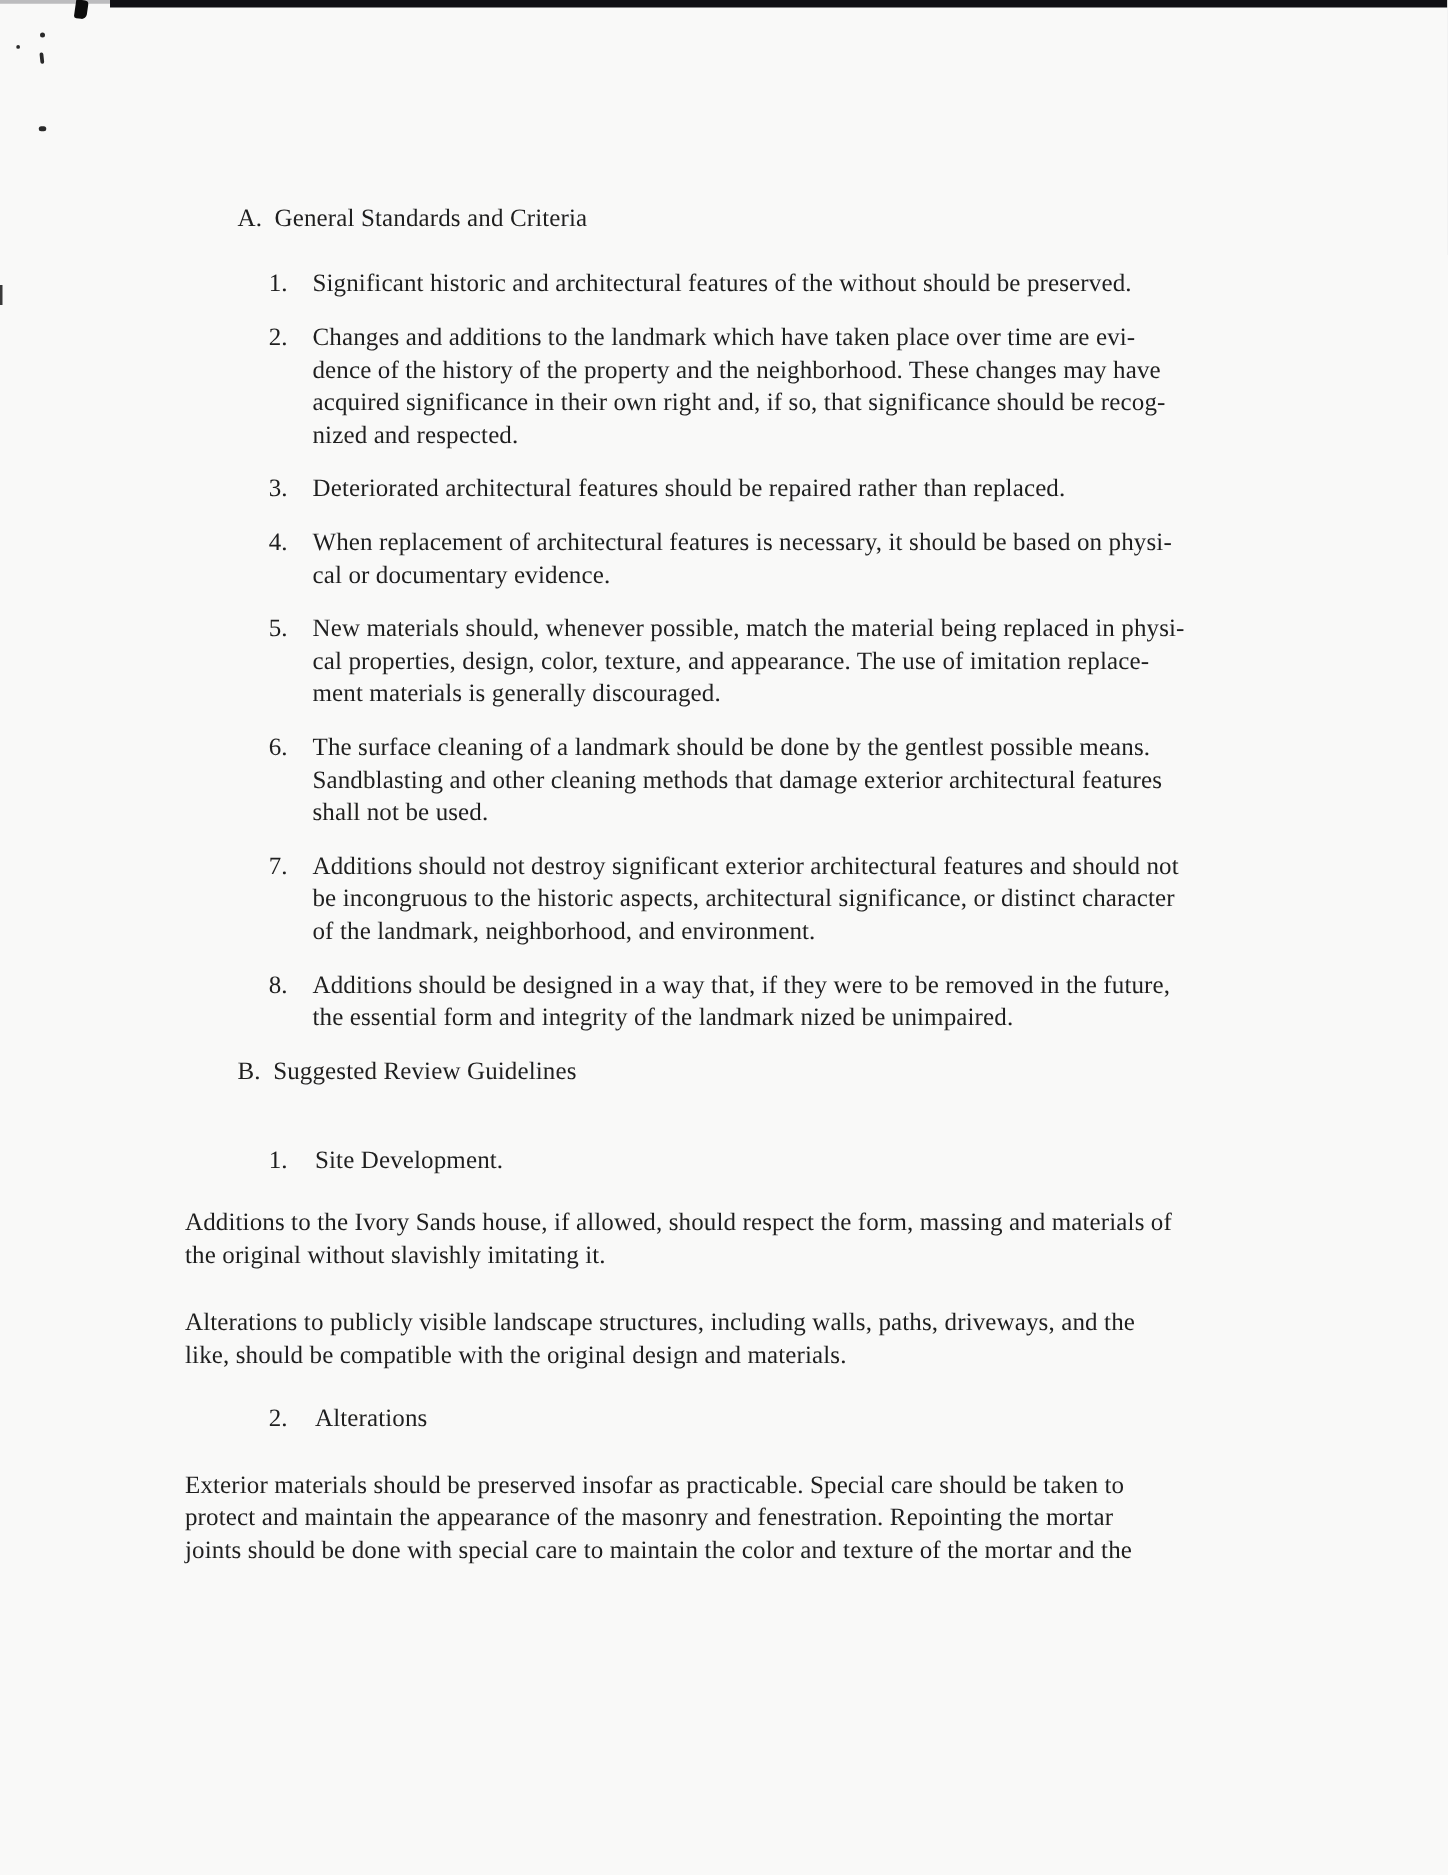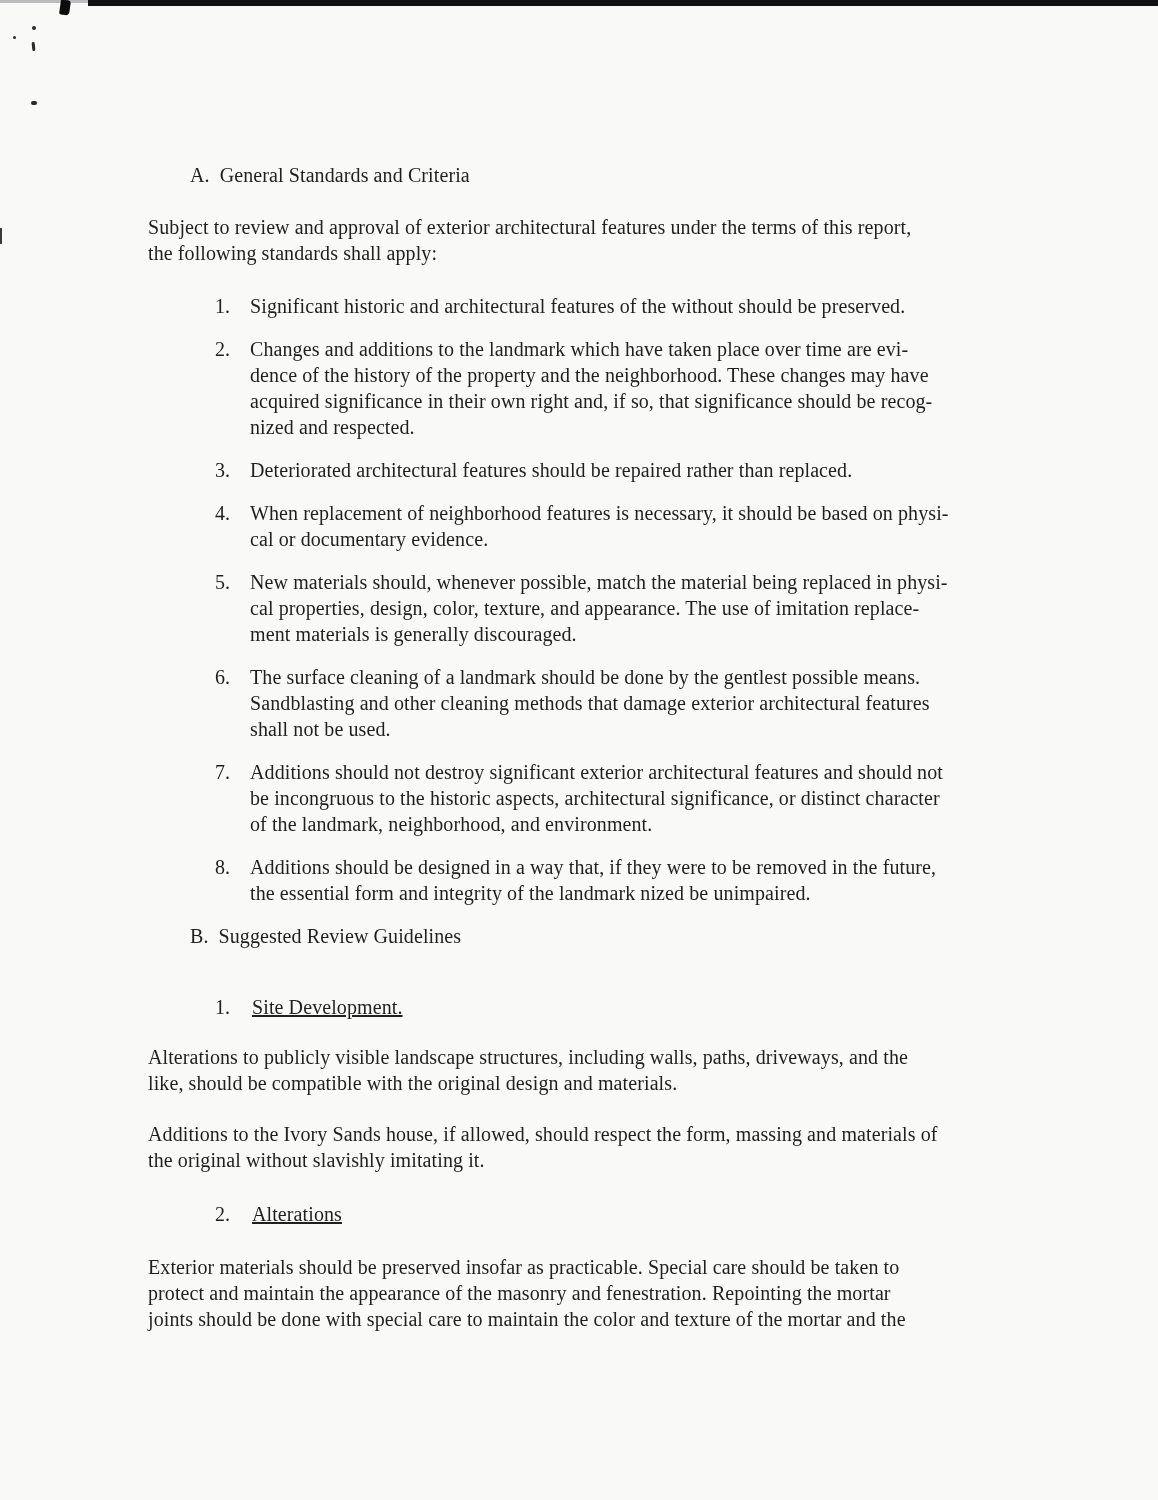--- a/index.html
+++ b/index.html
@@ -51,21 +51,21 @@
   .heading-b { margin-top: 12px; margin-bottom: 45px; }
   .heading-label { display: inline-block; margin-right: 10px; }
 
   .intro { margin-bottom: 27px; max-width: 930px; }
 
   .std-list { margin-left: 67px; }
   .std-item { display: flex; margin-bottom: 17px; max-width: 820px; }
   .std-item .num { flex: 0 0 35px; }
   .std-item .li-text { flex: 1 1 auto; }
 
-  .numbered { margin-left: 67px; text-decoration: underline; }
+  .numbered { margin-left: 67px; }
   .numbered .num { display: inline-block; width: 37px; }
   .g1 { margin-bottom: 24px; }
   .g2 { margin-bottom: 27px; }
 
   .para { margin-bottom: 28px; max-width: 935px; }
   .para-last { margin-bottom: 0; }
 
   .sub-a { margin-left: 102px; margin-bottom: 26px; }
   .sub-a .num { display: inline-block; width: 35px; }
 </style>
@@ -82,42 +82,40 @@
   <div class="speck speck-3"></div>
   <div class="speck speck-4"></div>
   <div class="left-edge-mark"></div>
 
   <div class="content">
 
     <div class="heading-a">
       <span class="heading-label">A.</span><span>General Standards and Criteria</span>
     </div>
 
-    <div class="intro lines">Subject to review and approval of exterior architectural features under the terms of this report,
-the following standards shall apply:</div>
 
     <div class="std-list">
       <div class="std-item">
         <span class="num">1.</span>
         <div class="li-text lines">Significant historic and architectural features of the without should be preserved.</div>
       </div>
       <div class="std-item">
         <span class="num">2.</span>
         <div class="li-text lines">Changes and additions to the landmark which have taken place over time are evi-
 dence of the history of the property and the neighborhood.  These changes may have
 acquired significance in their own right and, if so, that significance should be recog-
 nized and respected.</div>
       </div>
       <div class="std-item">
         <span class="num">3.</span>
         <div class="li-text lines">Deteriorated architectural features should be repaired rather than replaced.</div>
       </div>
       <div class="std-item">
         <span class="num">4.</span>
-        <div class="li-text lines">When replacement of neighborhood features is necessary, it should be based on physi-
+        <div class="li-text lines">When replacement of architectural features is necessary, it should be based on physi-
 cal or documentary evidence.</div>
       </div>
       <div class="std-item">
         <span class="num">5.</span>
         <div class="li-text lines">New materials should, whenever possible, match the material being replaced in physi-
 cal properties, design, color, texture, and appearance.  The use of imitation replace-
 ment materials is generally discouraged.</div>
       </div>
       <div class="std-item">
         <span class="num">6.</span>
@@ -139,25 +137,25 @@
     </div>
 
     <div class="heading-b">
       <span class="heading-label">B.</span><span>Suggested Review Guidelines</span>
     </div>
 
     <div class="numbered g1">
       <span class="num">1.</span><span>Site Development.</span>
     </div>
 
+    <div class="para lines">Additions to the Ivory Sands house, if allowed, should respect the form, massing and materials of
+the original without slavishly imitating it.</div>
+
     <div class="para lines" style="margin-bottom:25px">Alterations to publicly visible landscape structures, including walls, paths, driveways, and the
 like, should be compatible with the original design and materials.</div>
-
-    <div class="para lines">Additions to the Ivory Sands house, if allowed, should respect the form, massing and materials of
-the original without slavishly imitating it.</div>
 
     <div class="numbered g2">
       <span class="num">2.</span><span>Alterations</span>
     </div>
 
 
     <div class="para para-last lines">Exterior materials should be preserved insofar as practicable.  Special care should be taken to
 protect and maintain the appearance of the masonry and fenestration. Repointing the mortar
 joints should be done with special care to maintain the color and texture of the mortar and the</div>
 

